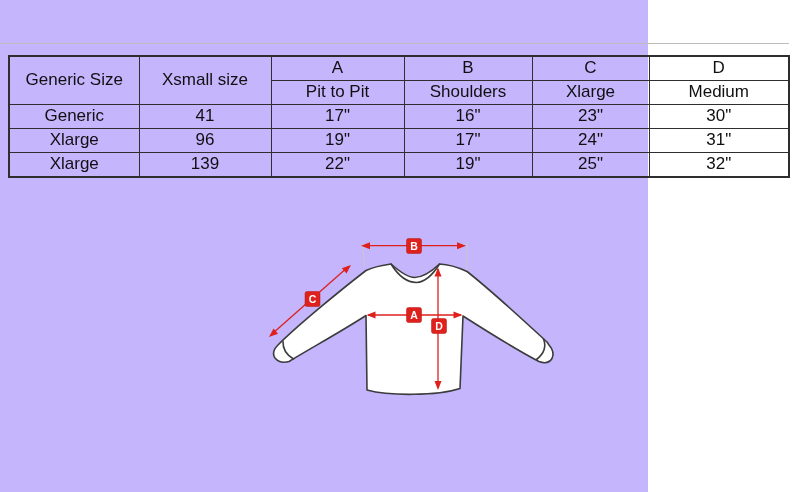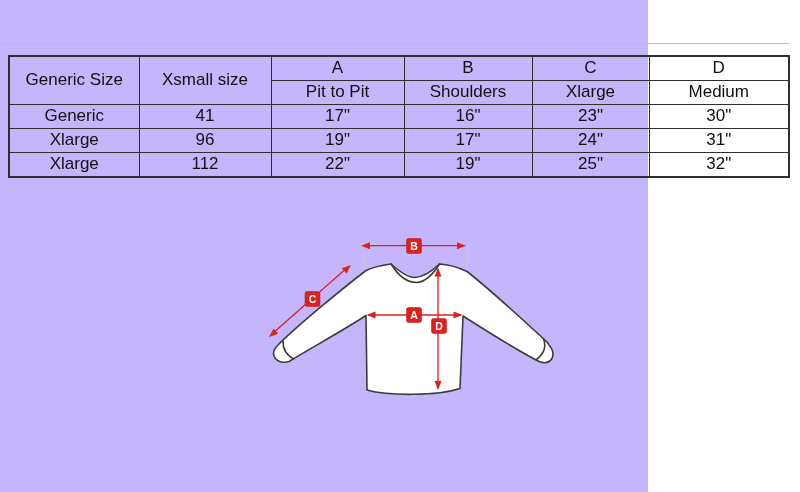--- a/index.html
+++ b/index.html
@@ -132,21 +132,21 @@
       <tr>
         <td>Xlarge</td>
         <td>96</td>
         <td>19"</td>
         <td>17"</td>
         <td>24"</td>
         <td>31"</td>
       </tr>
       <tr>
         <td>Xlarge</td>
-        <td>112</td>
+        <td>139</td>
         <td>22"</td>
         <td>19"</td>
         <td>25"</td>
         <td>32"</td>
       </tr>
     </tbody>
   </table>
 
   <svg class="diagram" viewBox="250 225 330 180" xmlns="http://www.w3.org/2000/svg">
 

